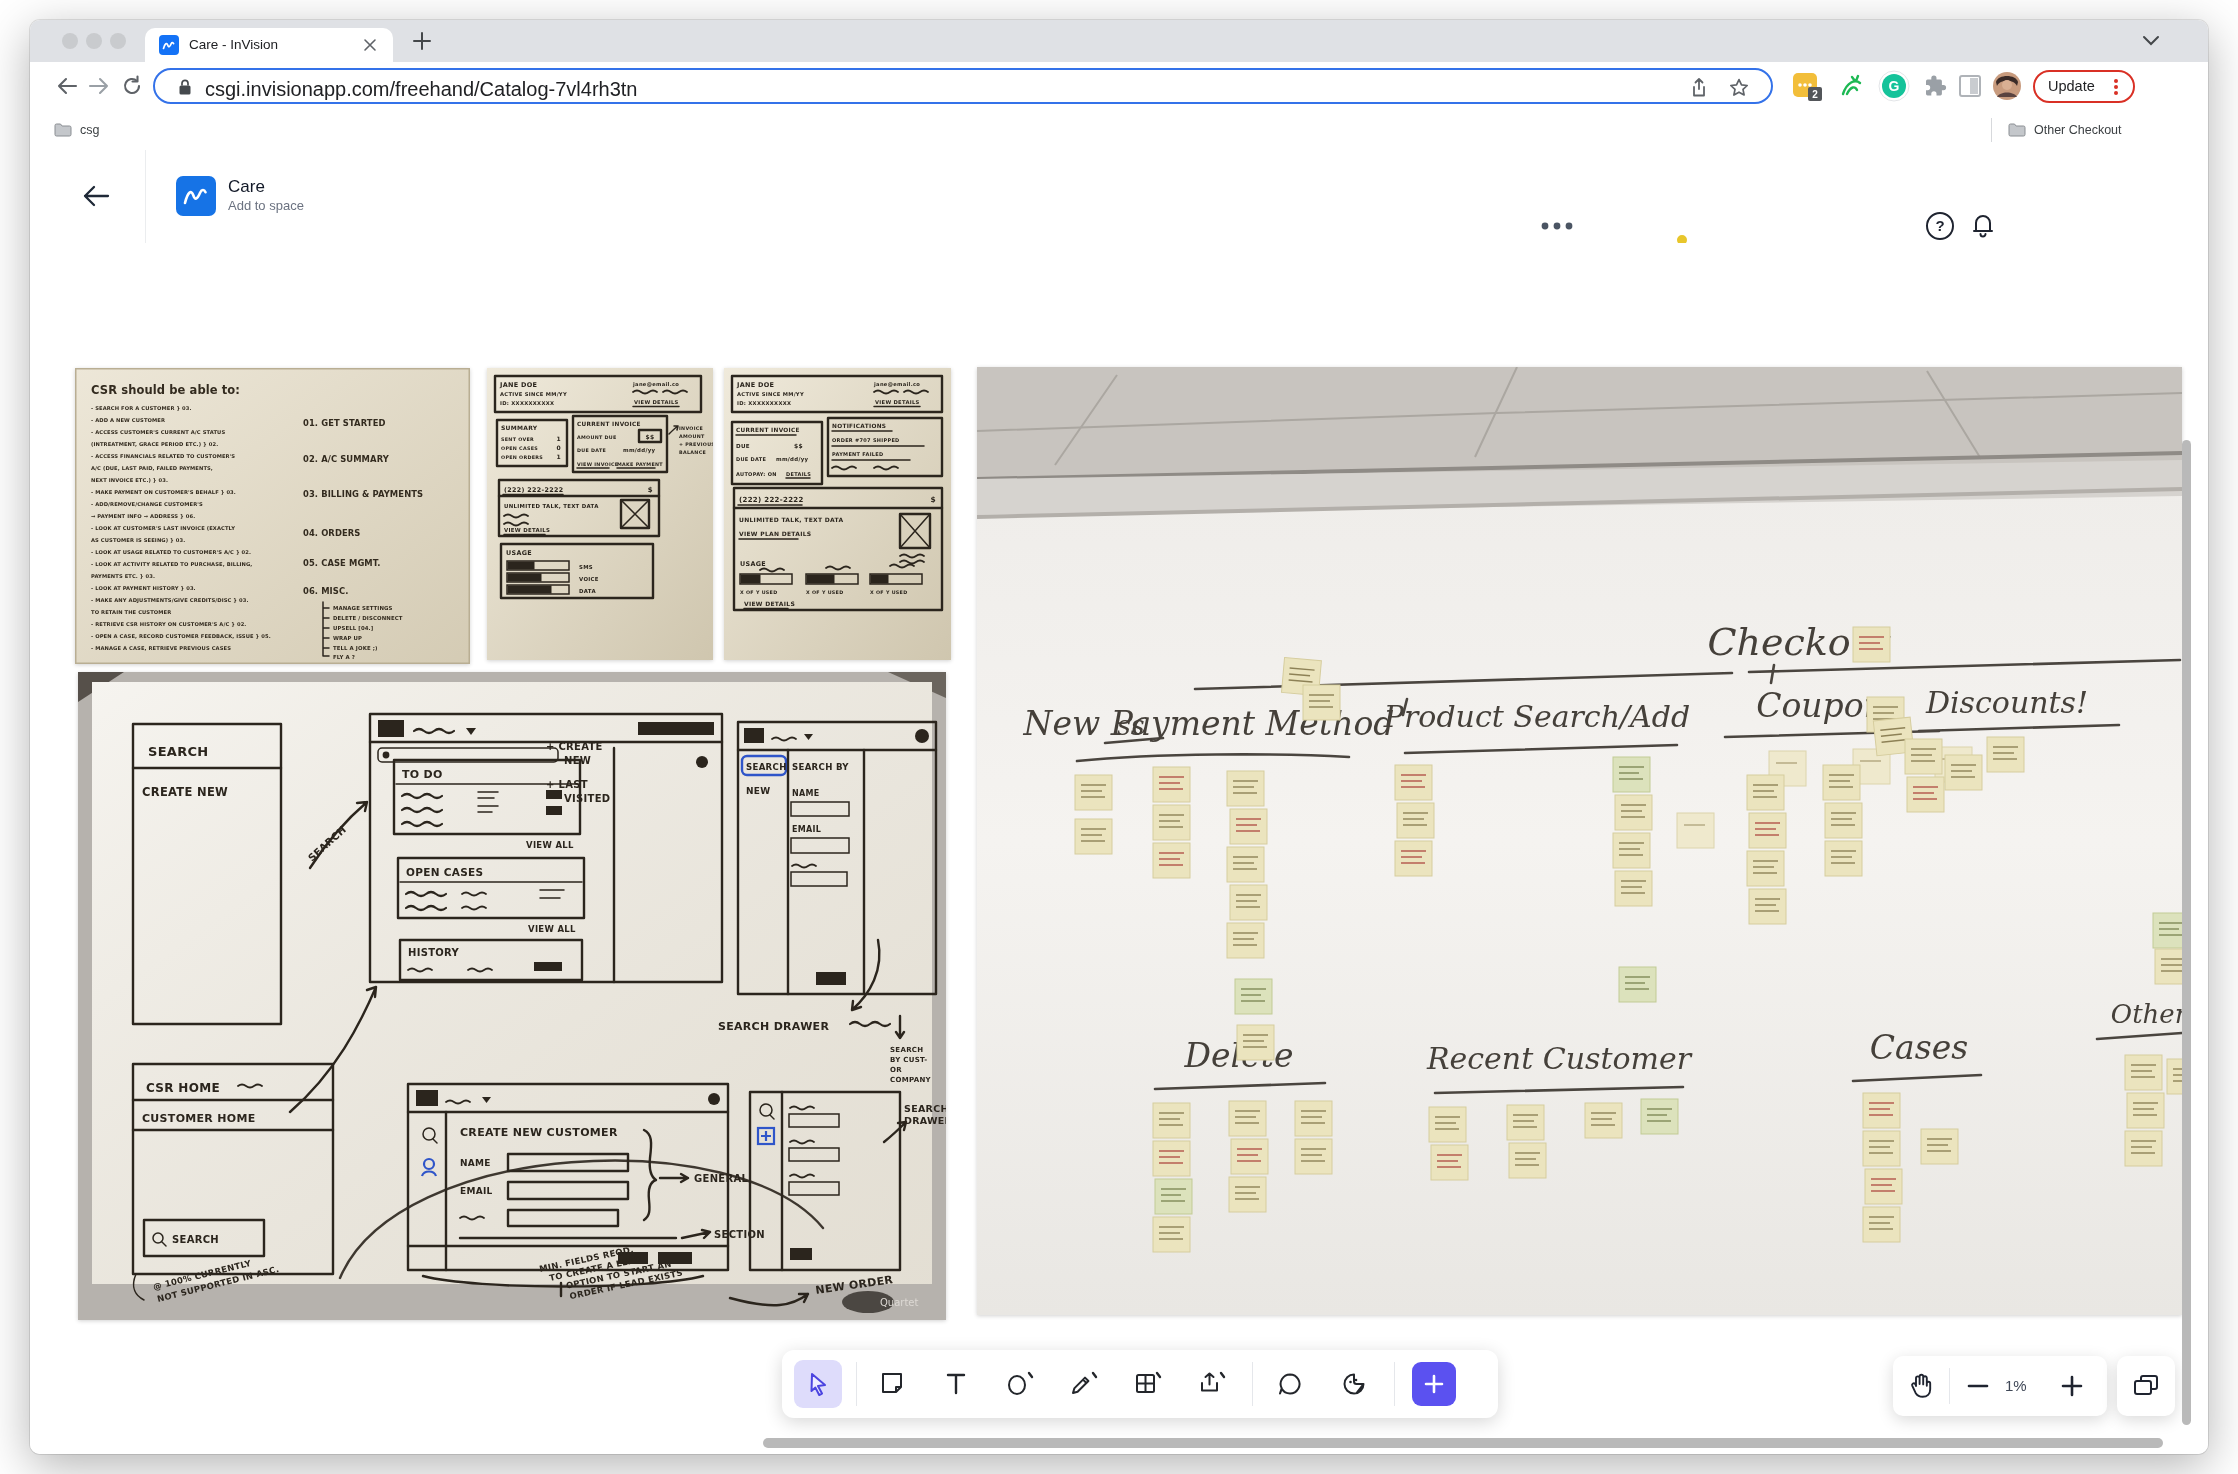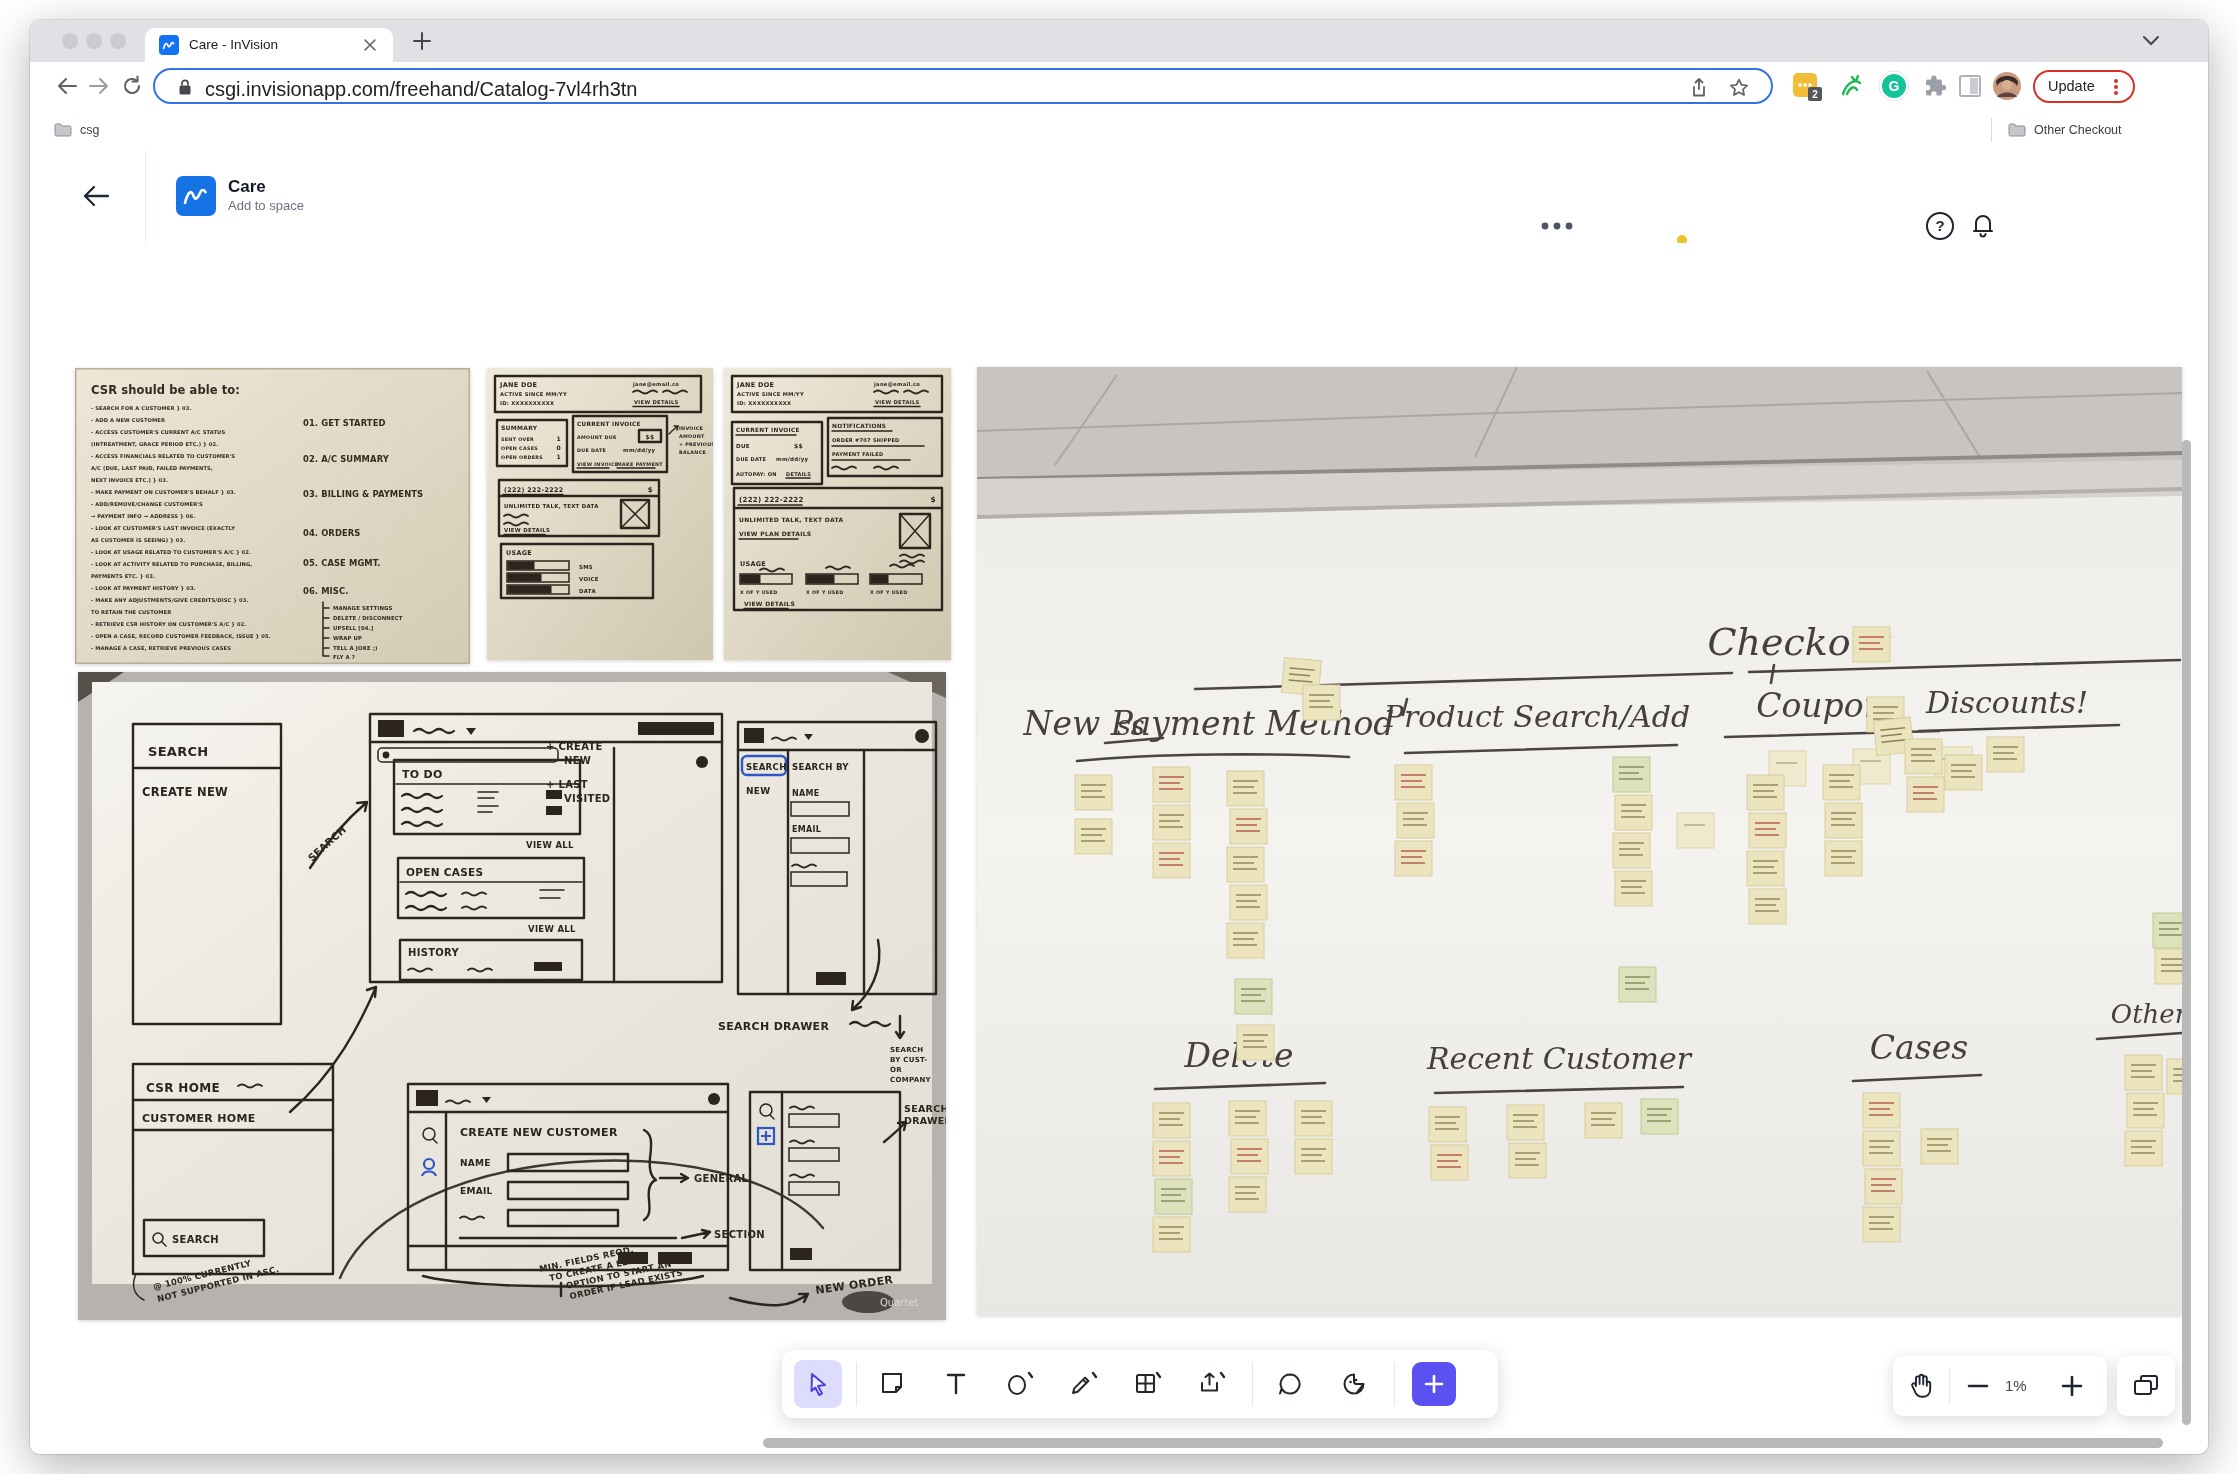--- a/index.html
+++ b/index.html
@@ -12,21 +12,21 @@
   .light{position:absolute;top:13px;width:16px;height:16px;border-radius:50%;background:#C9CBCE;}
   .tab{position:absolute;left:115px;top:8px;width:248px;height:34px;background:#fff;border-radius:10px 10px 0 0;}
   .tabtitle{position:absolute;left:44px;top:9px;font-size:13.5px;color:#202124;white-space:nowrap;}
   .toolbar{position:absolute;left:0;top:42px;width:100%;height:48px;background:#fff;}
   .urlpill{position:absolute;left:123px;top:6px;width:1620px;height:36px;border:2.5px solid #3472E9;border-radius:19px;background:#fff;box-sizing:border-box;}
   .urltext{position:absolute;left:50px;top:8px;font-size:20px;color:#202124;white-space:nowrap;}
   .bookbar{position:absolute;left:0;top:90px;width:100%;height:40px;background:#fff;border-bottom:1px solid #a21caf;}
   .bktext{font-size:12.5px;color:#3C4043;}
   
   .apphead{position:absolute;left:0;top:130px;width:100%;height:93px;background:#fff;border-bottom:1px solid #E6E8EA;}
-  .apptitle{font-size:17px;font-weight:700;color:#111827;line-height:20px;}
+  .apptitle{font-size:17px;font-weight:400;color:#111827;line-height:20px;}
   .appsub{font-size:13px;color:#6B7280;line-height:18px;}
   .avatar{position:absolute;top:163px;width:26px;height:26px;border-radius:50%;background:#D8DADD;color:#1F2937;
           font-size:11px;font-weight:700;display:flex;align-items:center;justify-content:center;}
   .btn{position:absolute;top:155px;height:43px;border-radius:6px;display:flex;align-items:center;justify-content:center;gap:9px;box-sizing:border-box;font-size:15px;}
   .btn-present{border:1.5px solid #44444C;color:#18181B;background:#fff;}
   .btn-share{color:#fff;border:none;}
   
   .canvas{position:absolute;left:0;top:223px;width:100%;height:1211px;background:#fff;}
   .photo{position:absolute;box-shadow:0 1px 4px rgba(0,0,0,.18);}
   

